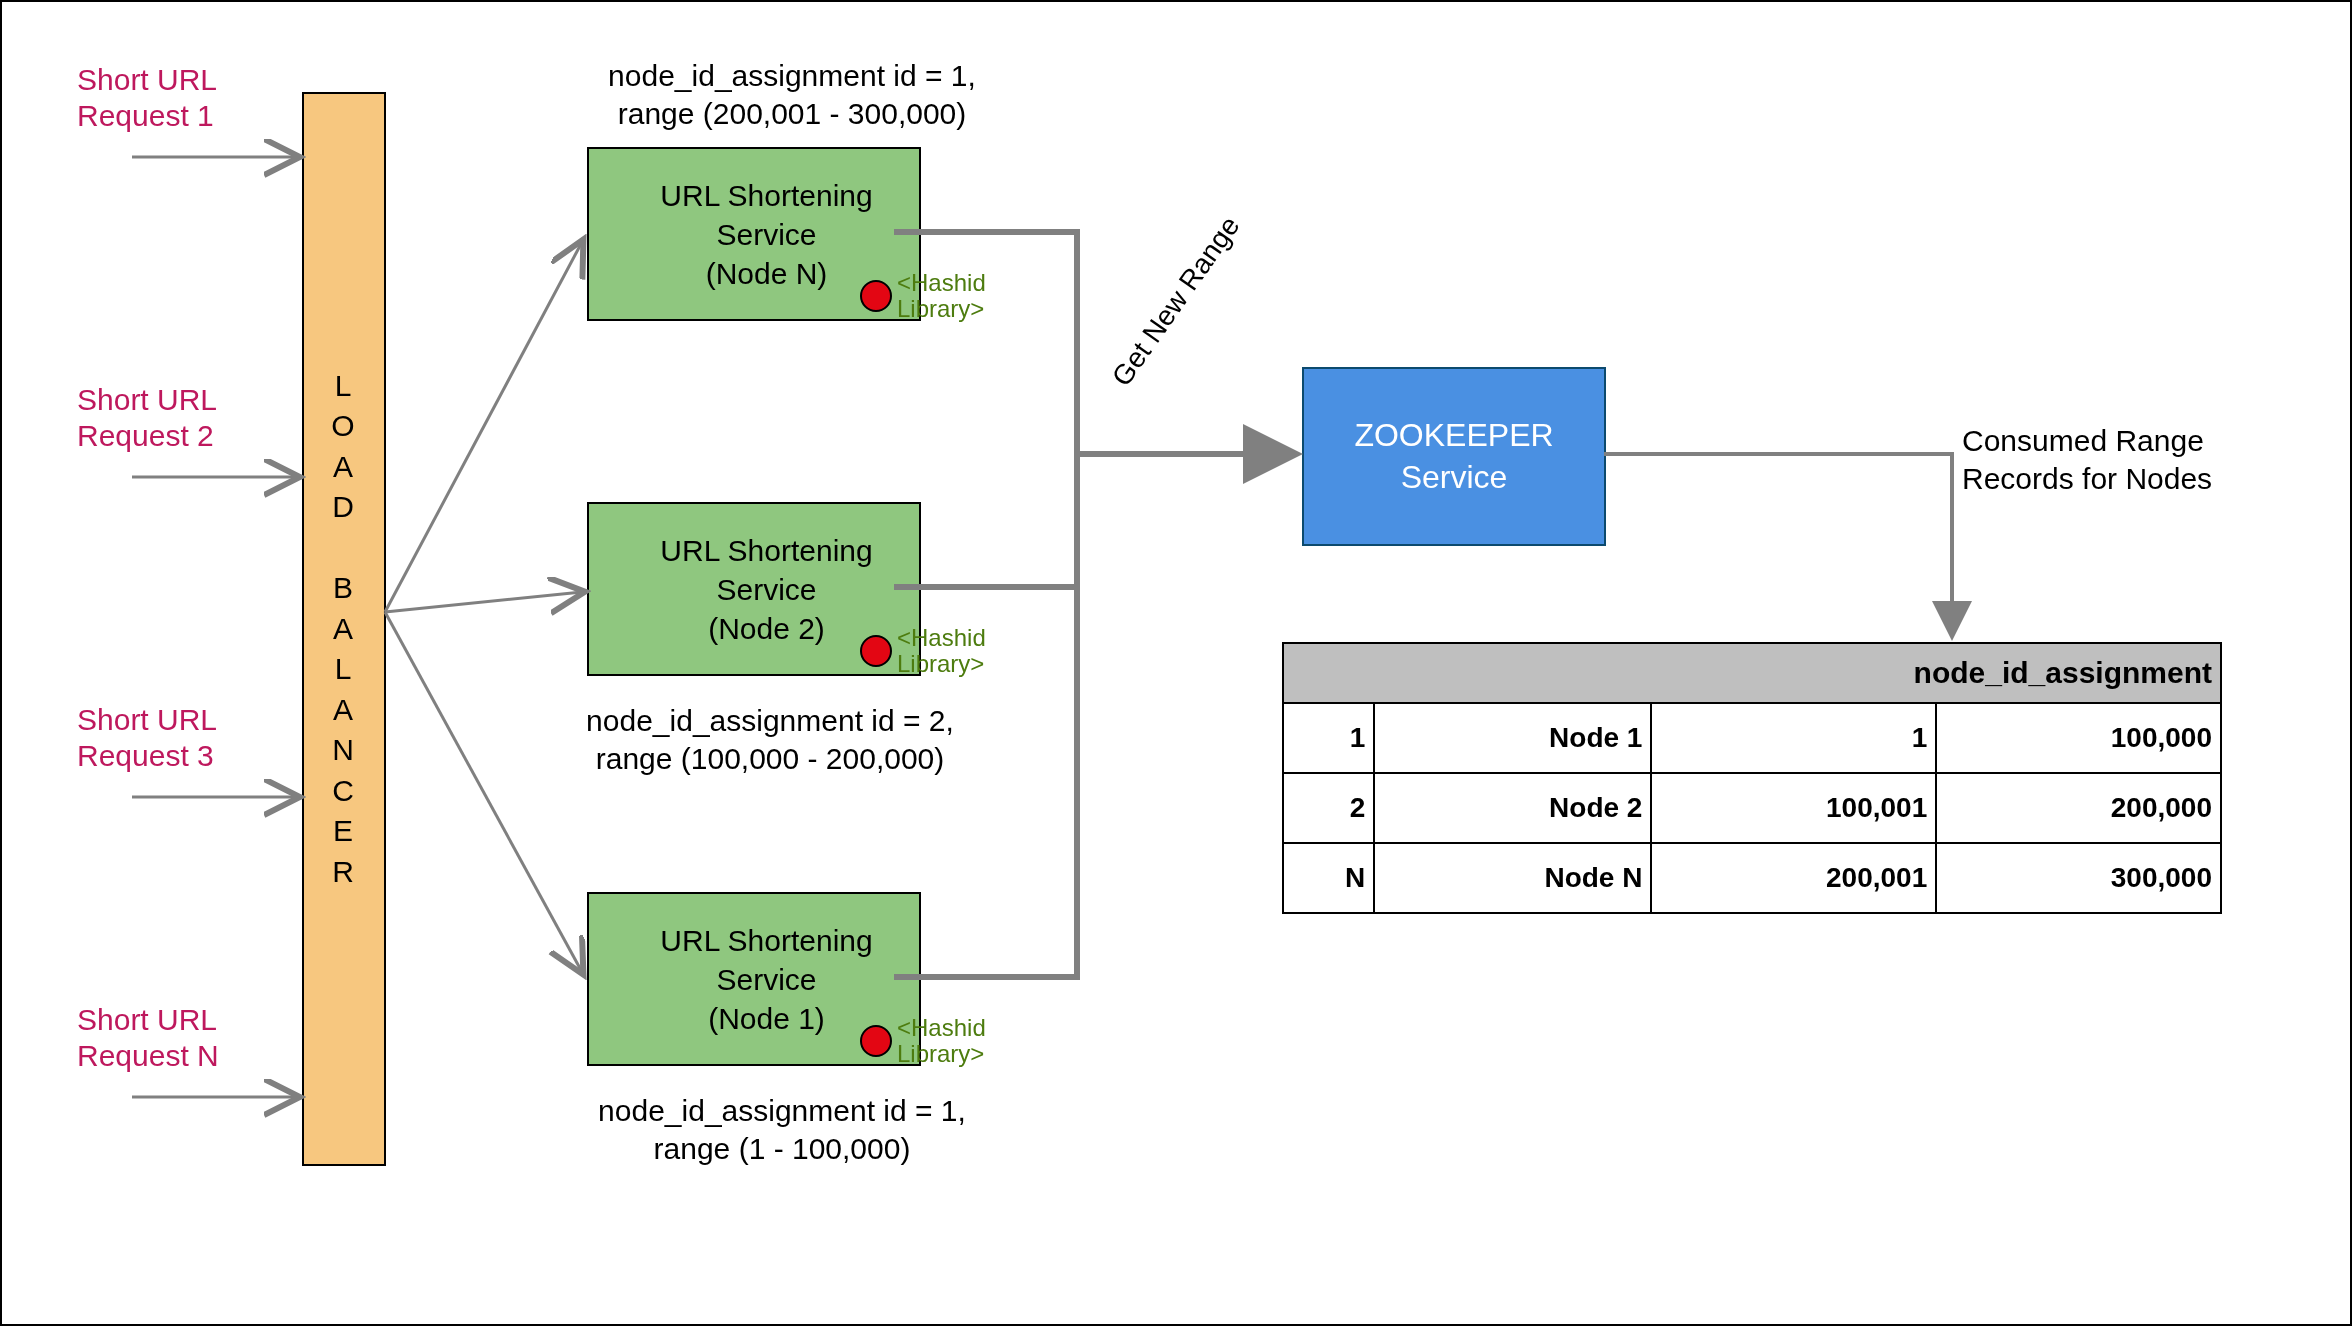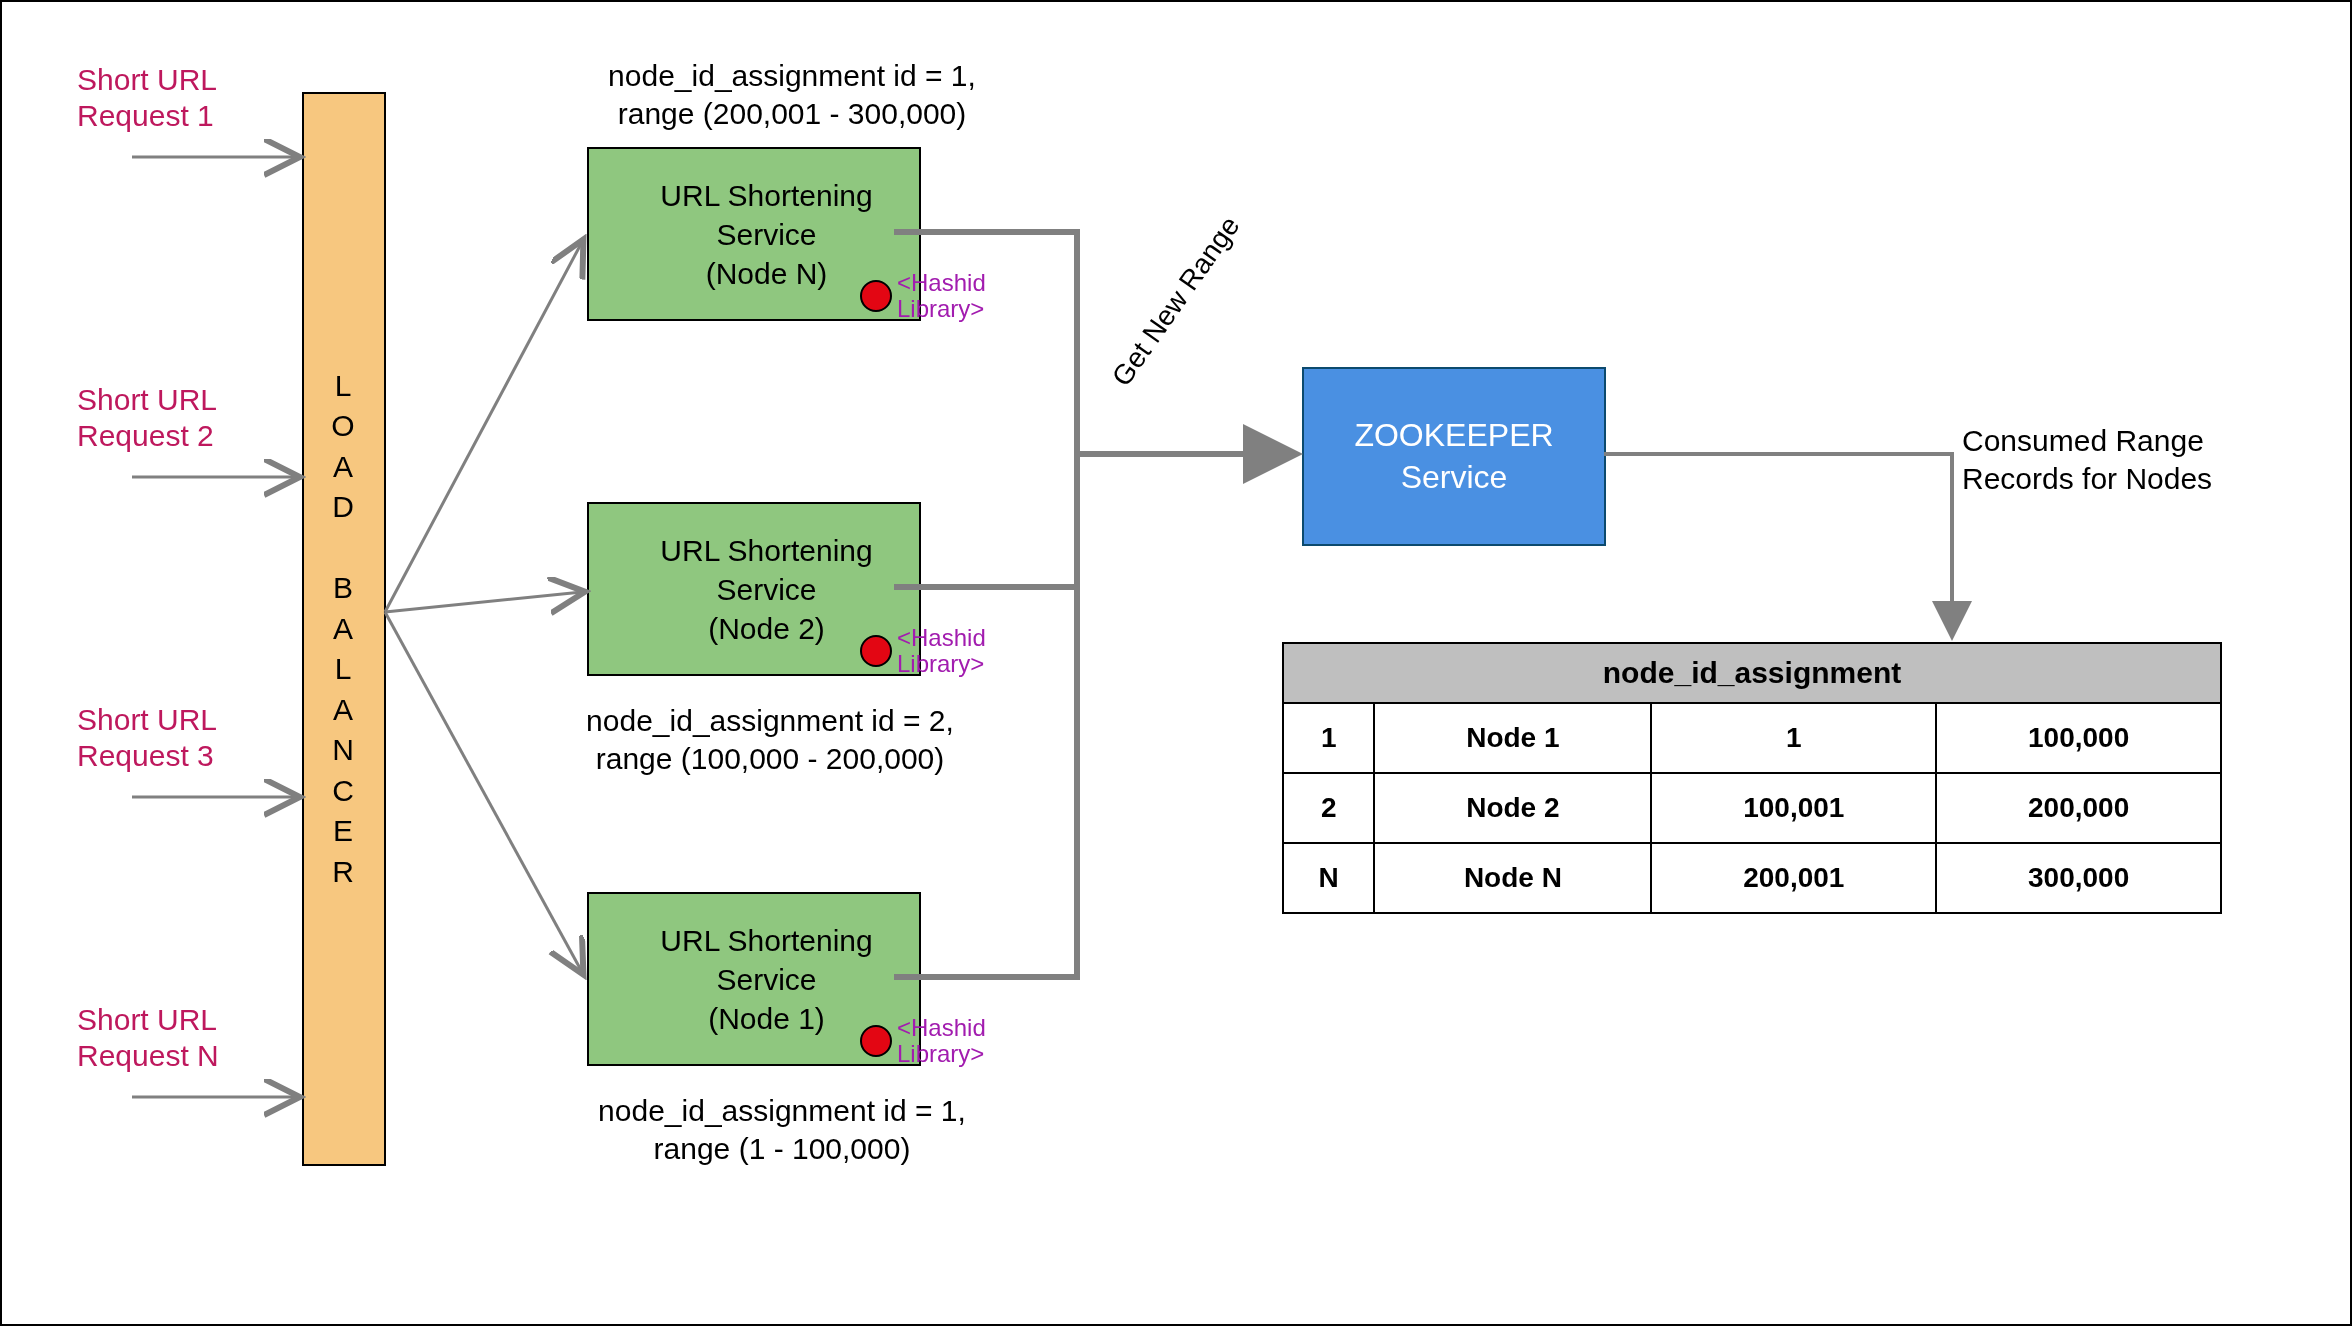--- a/index.html
+++ b/index.html
@@ -65,38 +65,38 @@
     line-height: 1.25;
   }
   .red-dot {
     width: 28px;
     height: 28px;
     background: #e30613;
     border: 2px solid #000;
     border-radius: 50%;
   }
   .hashid-label {
-    color: #a21caf;
+    color: #4d7c0f;
     font-size: 24px;
     line-height: 1.1;
   }
   .rotated {
     transform: rotate(-55deg);
     transform-origin: left center;
     font-size: 28px;
   }
   .tbl {
     border-collapse: collapse;
     width: 940px;
     font-size: 28px;
   }
   .tbl th, .tbl td {
     border: 2px solid #000;
     padding: 12px 8px;
-    text-align: center;
+    text-align: right;
     vertical-align: top;
   }
   .tbl .hdr-title {
     background: #bfbfbf;
     font-weight: bold;
     font-size: 30px;
   }
   .tbl .col-hdr {
     font-size: 26px;
     line-height: 1.3;

